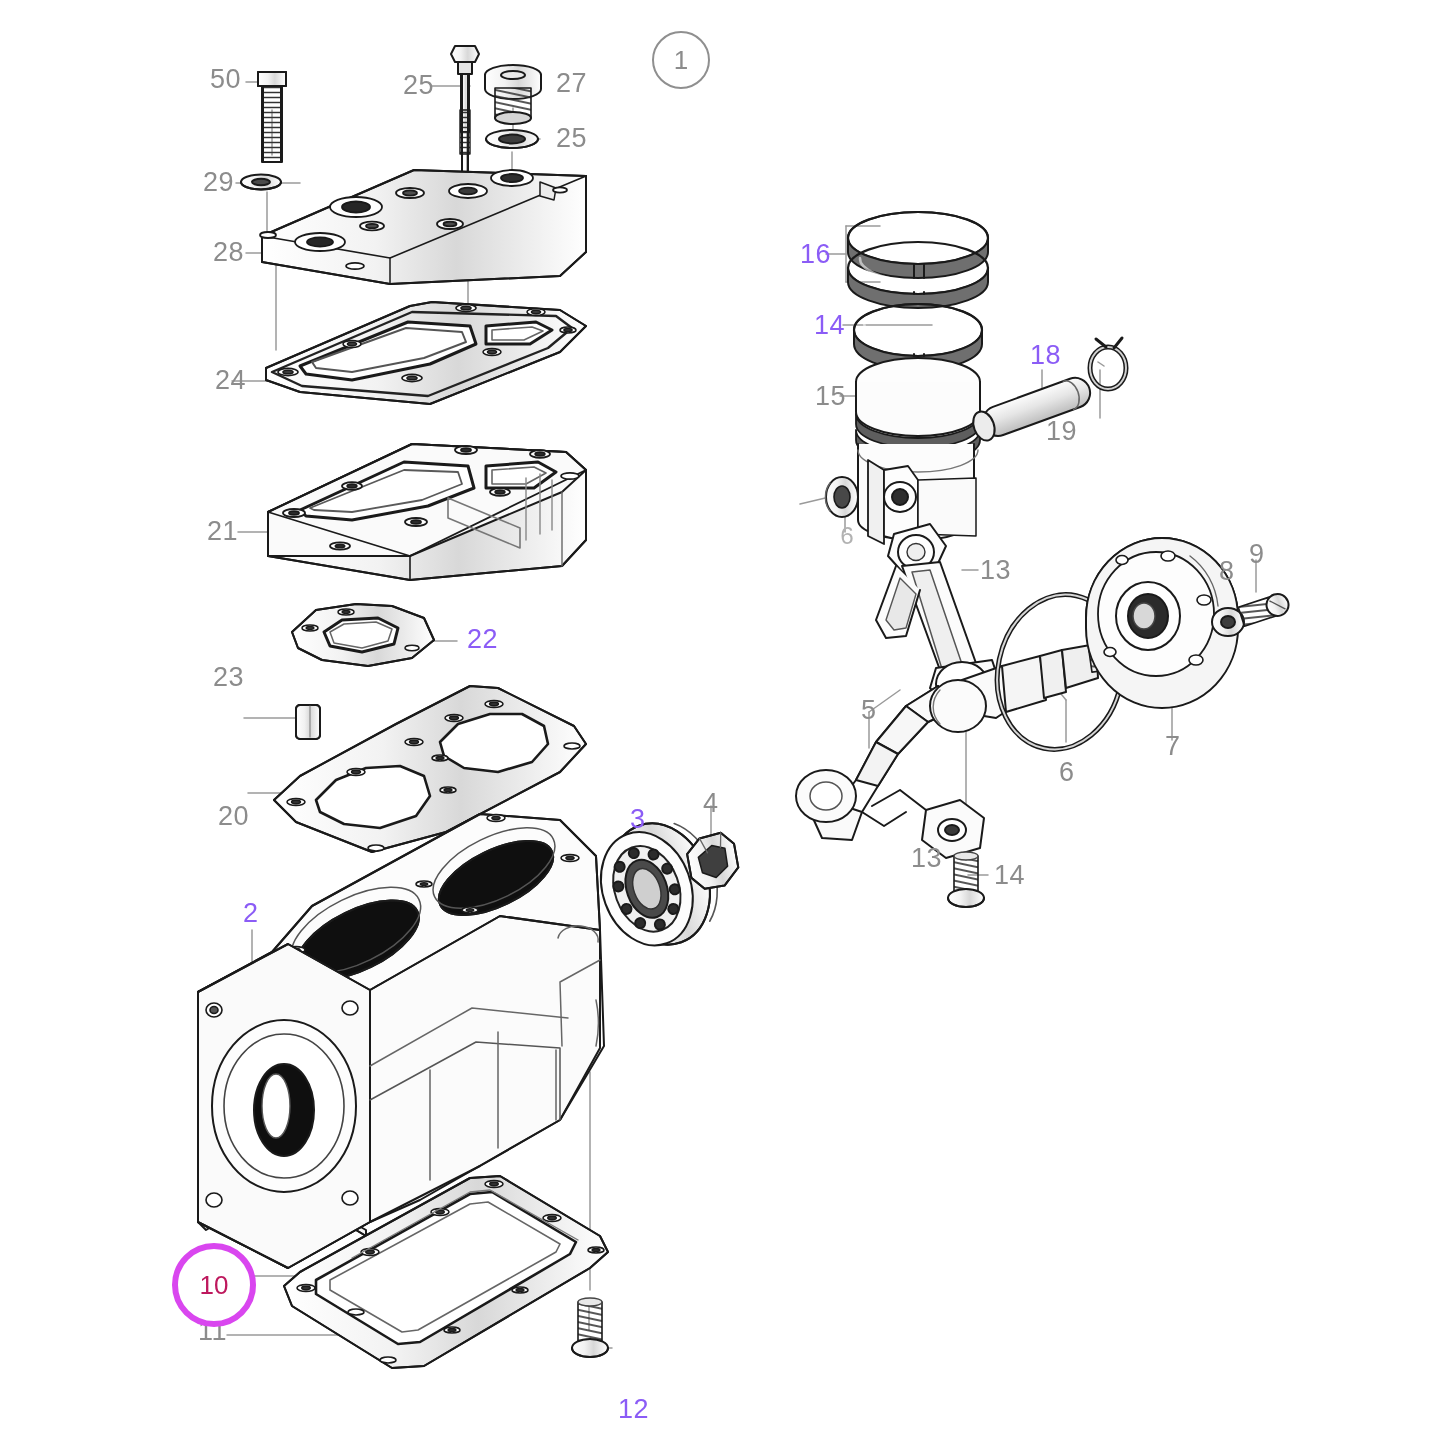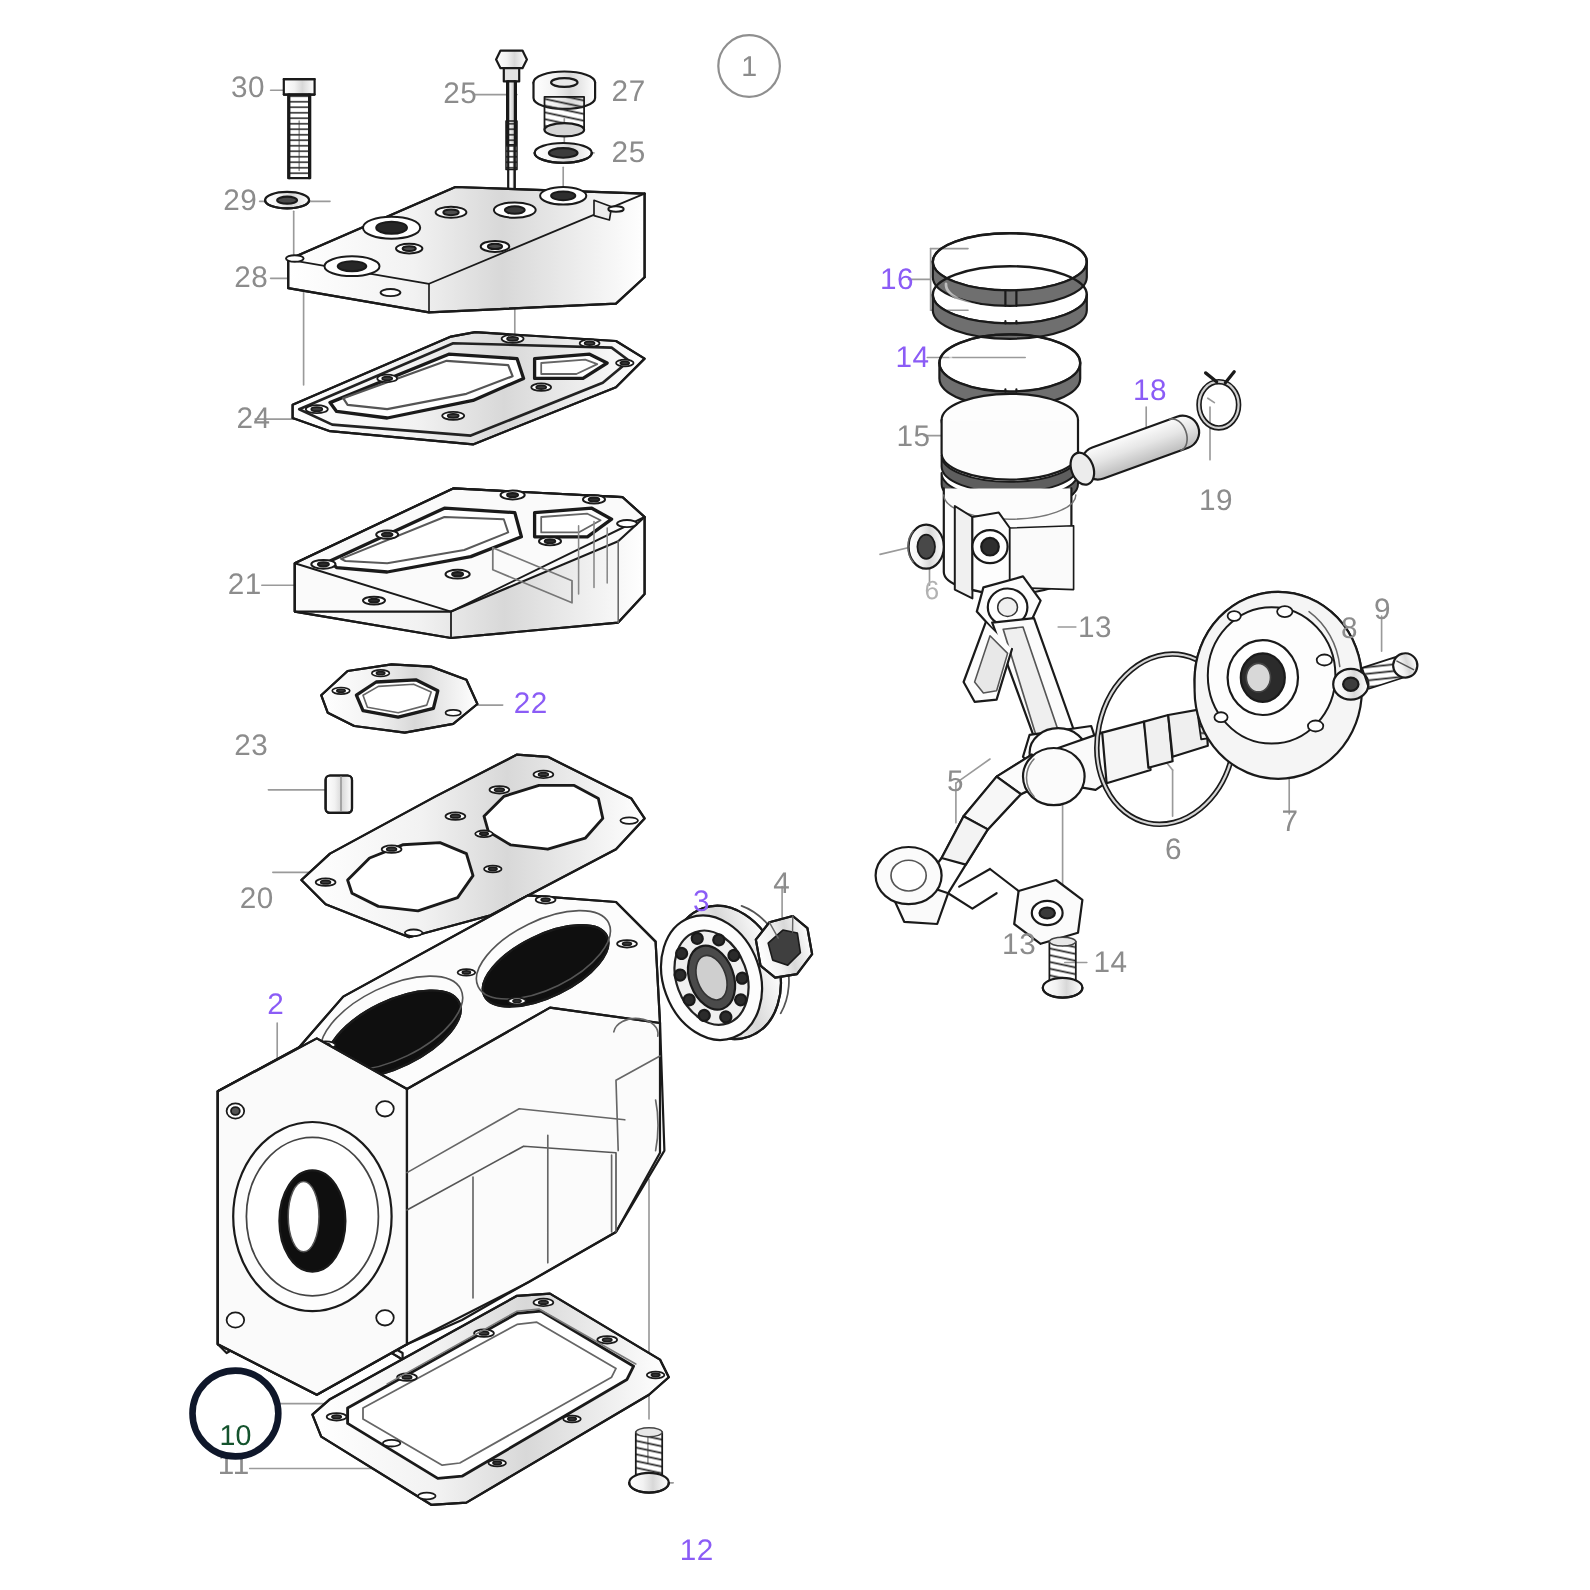--- a/index.html
+++ b/index.html
@@ -7,21 +7,21 @@
   body{width:1445px;height:1445px;font-family:"Liberation Sans",sans-serif;overflow:hidden;}
   #stage{position:relative;width:1445px;height:1445px;background:#fff;}
   #art{position:absolute;left:0;top:0;width:1445px;height:1445px;}
   .lbl{position:absolute;font-family:"Liberation Sans",sans-serif;font-size:27px;line-height:1;
        color:#8c8c8c;letter-spacing:.5px;user-select:none;white-space:nowrap;}
   .lbl.dark{color:#8b5cf6;}
   .lbl.rot{transform:rotate(180deg);color:#b2b2b2;font-size:24px;}
   .cal{position:absolute;border:2.5px solid #8f8f8f;border-radius:50%;
        display:flex;align-items:center;justify-content:center;
        font-family:"Liberation Sans",sans-serif;font-size:26px;color:#8c8c8c;background:#fff;}
-  .cal.hl{border:6px solid #0f172a;color:#14532d;z-index:40;align-items:flex-end;}
+  .cal.hl{border:6px solid #d946ef;color:#be185d;z-index:40;}
 </style>
 </head>
 <body>
 
 <div id="stage">
 
 <svg id="art" viewBox="0 0 1445 1445" xmlns="http://www.w3.org/2000/svg">
   <defs>
     <linearGradient id="metal" x1="0" y1="0" x2="1" y2="0">
       <stop offset="0%" stop-color="#ffffff"></stop>
@@ -531,41 +531,41 @@
 </svg>
 
 <div class="cal" style="left:652px;top:31px;width:54px;height:54px;">
   <span>1</span>
 </div>
 
 <div class="cal hl" style="left:172px;top:1243px;width:72px;height:72px;">
   <span>10</span>
 </div>
 
-<div class="lbl" style="left:210px;top:66px;">30</div>
+<div class="lbl" style="left:210px;top:66px;">50</div>
 <div class="lbl" style="left:403px;top:72px;">25</div>
 <div class="lbl" style="left:556px;top:70px;">27</div>
 <div class="lbl" style="left:556px;top:125px;">25</div>
 <div class="lbl" style="left:203px;top:169px;">29</div>
 <div class="lbl" style="left:213px;top:239px;">28</div>
 <div class="lbl" style="left:215px;top:367px;">24</div>
 <div class="lbl" style="left:207px;top:518px;">21</div>
 <div class="lbl dark" style="left:467px;top:626px;">22</div>
 <div class="lbl" style="left:213px;top:664px;">23</div>
 <div class="lbl" style="left:218px;top:779px;margin-top:24px;">20</div>
 <div class="lbl dark" style="left:243px;top:900px;">2</div>
 <div class="lbl dark" style="left:630px;top:806px;">3</div>
 <div class="lbl" style="left:703px;top:790px;">4</div>
 <div class="lbl" style="left:198px;top:1318px;">11</div>
 <div class="lbl dark" style="left:618px;top:1396px;">12</div>
 <div class="lbl dark" style="left:800px;top:241px;">16</div>
 <div class="lbl dark" style="left:814px;top:312px;">14</div>
 <div class="lbl" style="left:815px;top:383px;">15</div>
 <div class="lbl dark" style="left:1030px;top:342px;">18</div>
-<div class="lbl" style="left:1090px;top:418px;margin-top:24px;">19</div>
+<div class="lbl" style="left:1046px;top:418px;">19</div>
 <div class="lbl rot" style="left:840px;top:523px;">9</div>
 <div class="lbl" style="left:980px;top:557px;">13</div>
 <div class="lbl" style="left:861px;top:697px;">5</div>
 <div class="lbl" style="left:1059px;top:759px;">6</div>
 <div class="lbl" style="left:1165px;top:733px;">7</div>
 <div class="lbl" style="left:1219px;top:558px;">8</div>
 <div class="lbl" style="left:1249px;top:541px;">9</div>
 <div class="lbl" style="left:911px;top:845px;">13</div>
 <div class="lbl" style="left:994px;top:862px;">14</div>
 

